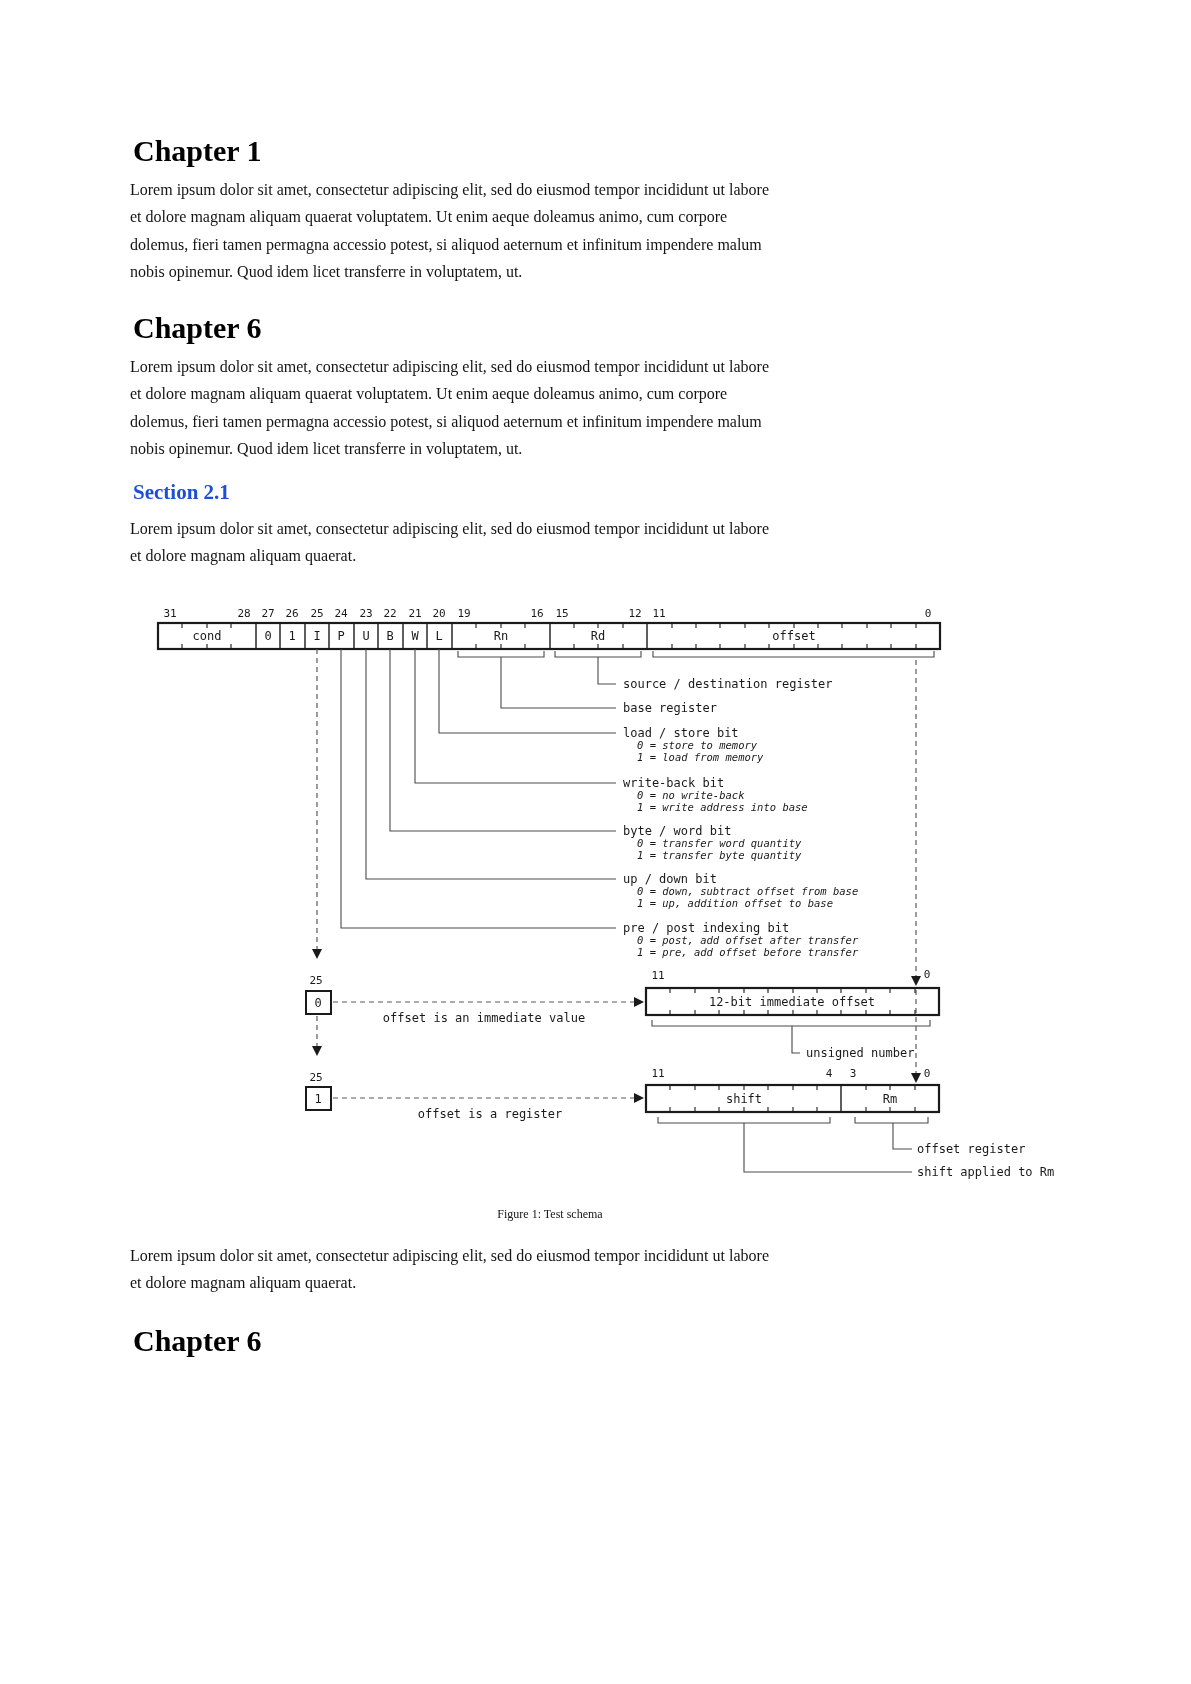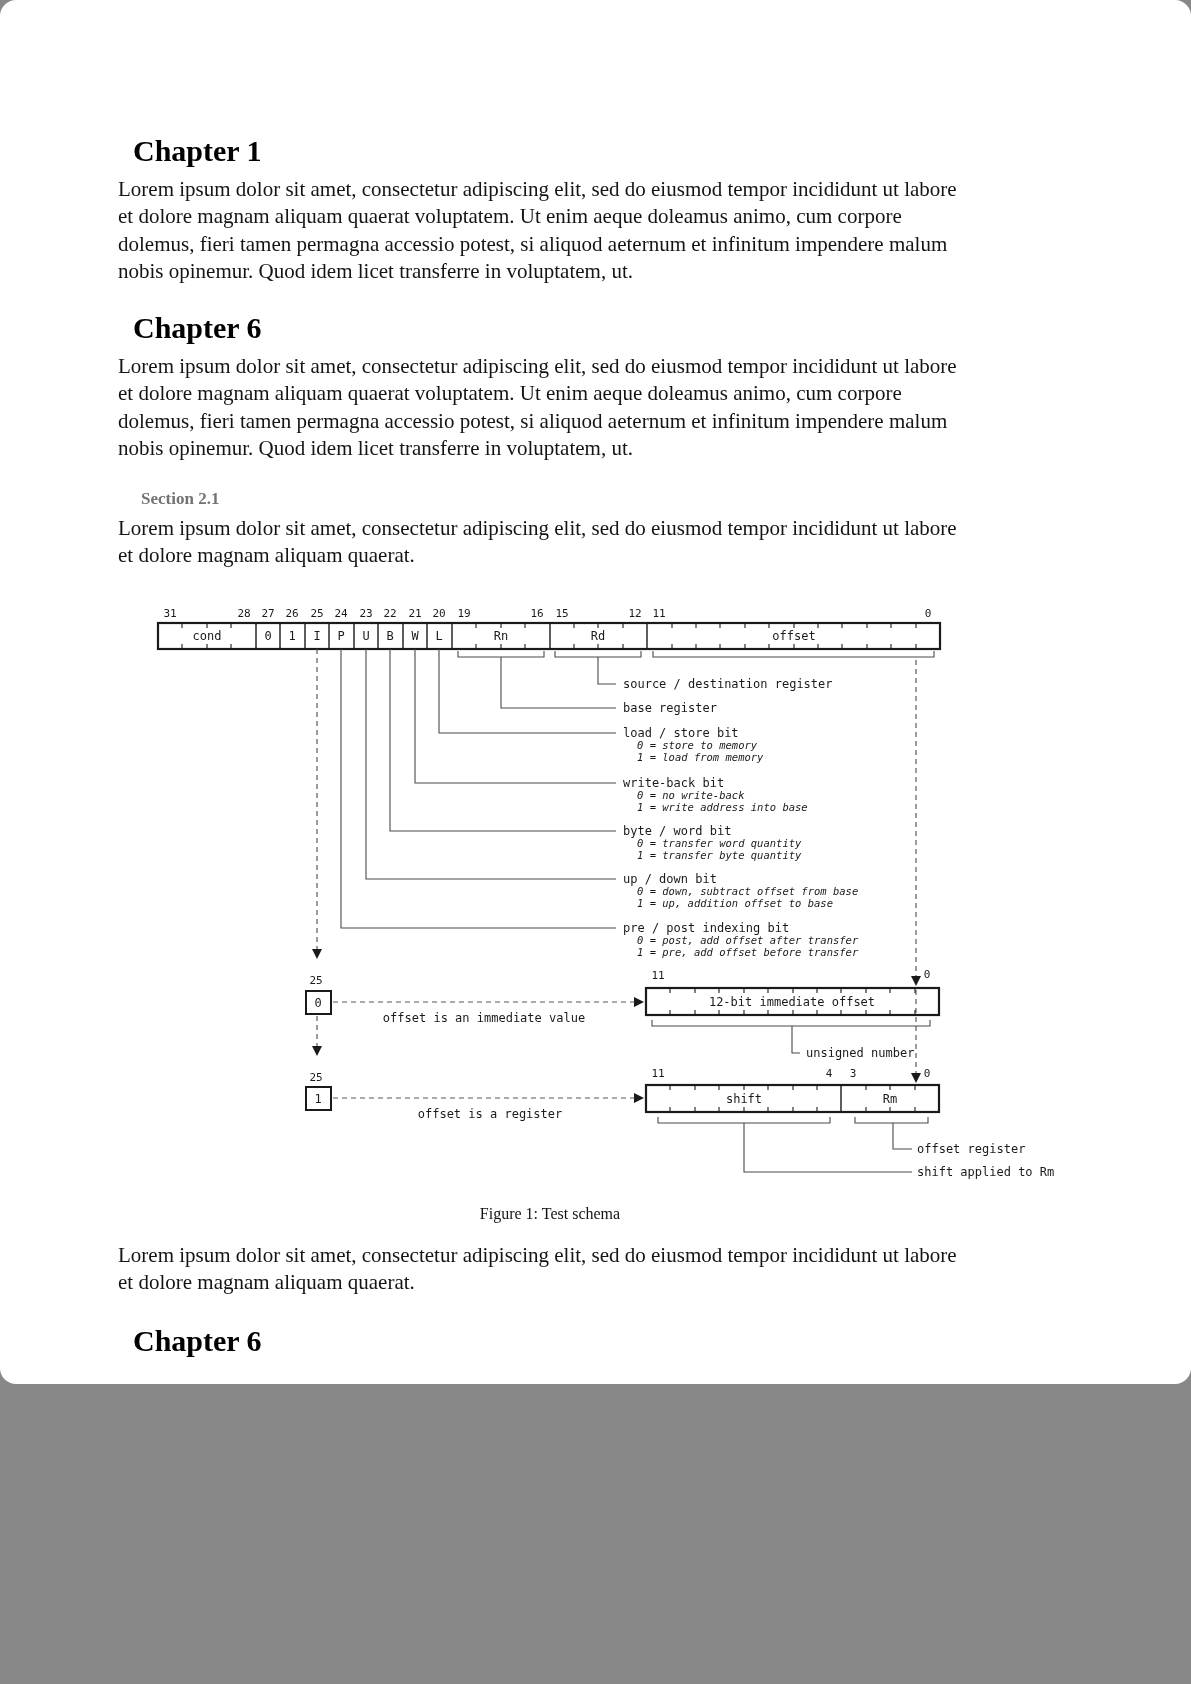--- a/index.html
+++ b/index.html
@@ -1,31 +1,31 @@
 <!DOCTYPE html>
 <html><head>
 <meta charset="utf-8">
 <style>
   html,body{margin:0;padding:0;background:#888;}
   .page{
-    position:relative;width:1191px;height:1384px;background:#ffffff;
+    position:relative;width:1191px;height:1684px;background:#ffffff;
     margin:0 auto;overflow:hidden;
-    font-family:"Liberation Serif", serif;color:#141414;border-radius:16px;
+    font-family:"Liberation Serif", serif;color:#141414;
   }
   .h-chapter{
     position:absolute;left:133px;margin:0;font-size:30px;line-height:1;
     font-weight:bold;color:#000;white-space:nowrap;
   }
   .h-section{
-    position:absolute;left:133px;margin:8px;font-size:17px;line-height:1;
-    font-weight:bold;color:#737373;white-space:nowrap;
+    position:absolute;left:133px;margin:0;font-size:21px;line-height:1;
+    font-weight:bold;color:#1d4ed8;white-space:nowrap;
   }
-  .para{position:absolute;left:118px;width:860px;font-size:21px;line-height:27.3px;}
+  .para{position:absolute;left:130px;width:860px;font-size:16px;line-height:27.3px;}
   .para div{white-space:nowrap;}
-  .caption{position:absolute;left:133px;width:834px;text-align:center;font-size:16px;line-height:22px;}
+  .caption{position:absolute;left:133px;width:834px;text-align:center;font-size:12px;line-height:22px;}
   svg text{fill:#1a1a1a;font-family:"DejaVu Sans Mono", monospace;}
   text.bits{font-size:11px;text-anchor:middle;}
   text.fld{font-size:12px;text-anchor:middle;}
   text.lbl{font-size:12px;text-anchor:start;}
   text.ctr{font-size:12px;text-anchor:middle;}
   text.sub{font-size:10.5px;font-style:italic;text-anchor:start;}
   .bx{fill:none;stroke:#1a1a1a;stroke-width:2.2;}
   .bx2{fill:none;stroke:#1a1a1a;stroke-width:2;}
   .sep{fill:none;stroke:#1a1a1a;stroke-width:1.4;}
   .tick{fill:none;stroke:#1a1a1a;stroke-width:1.1;}

